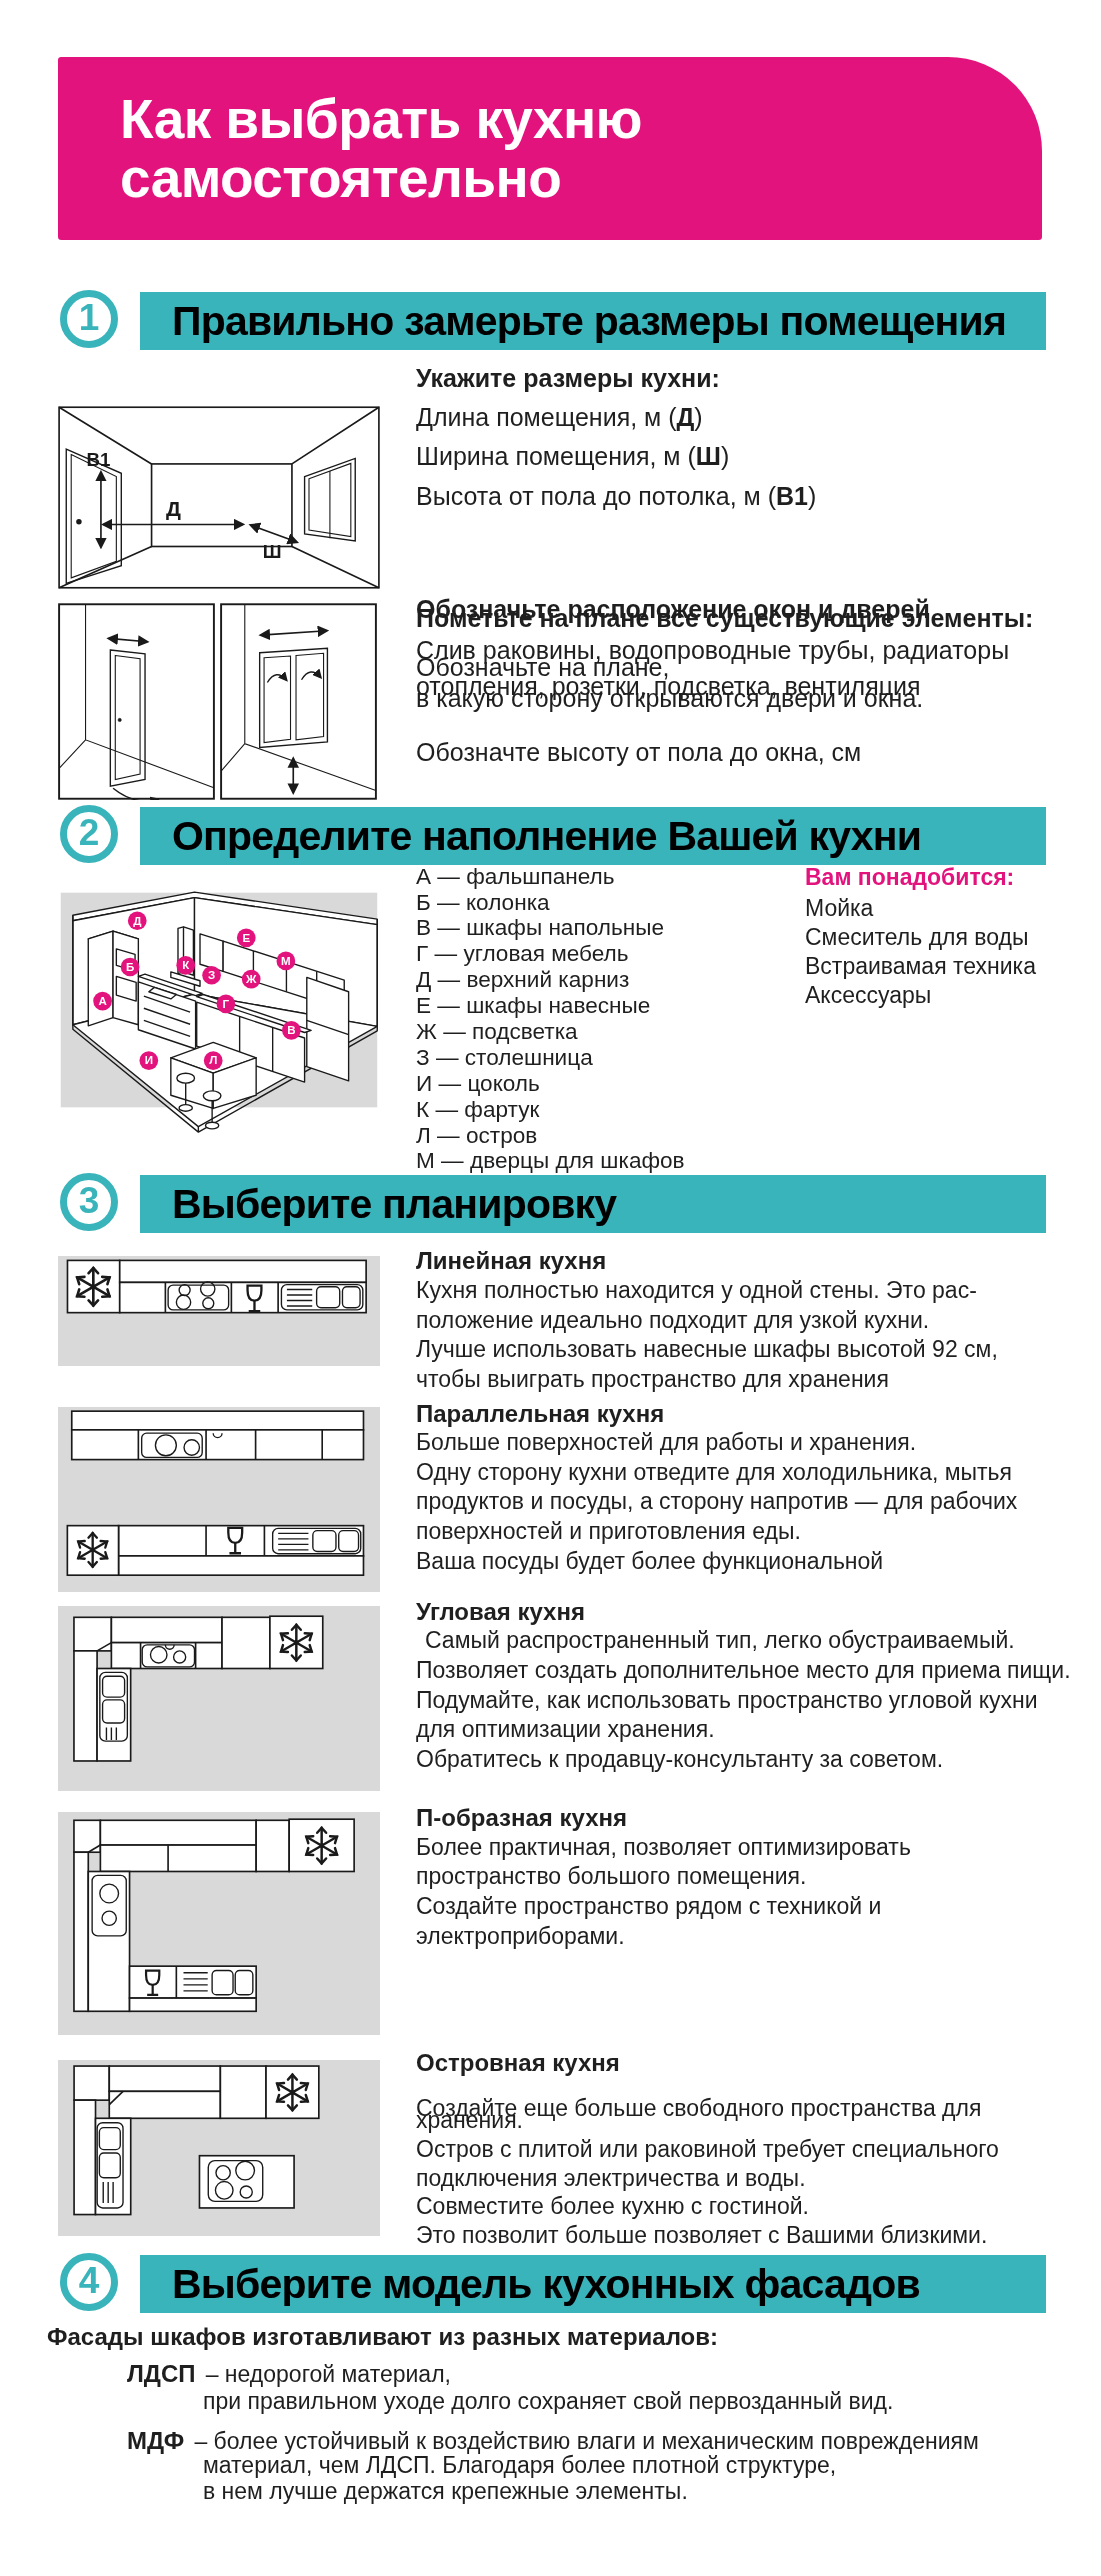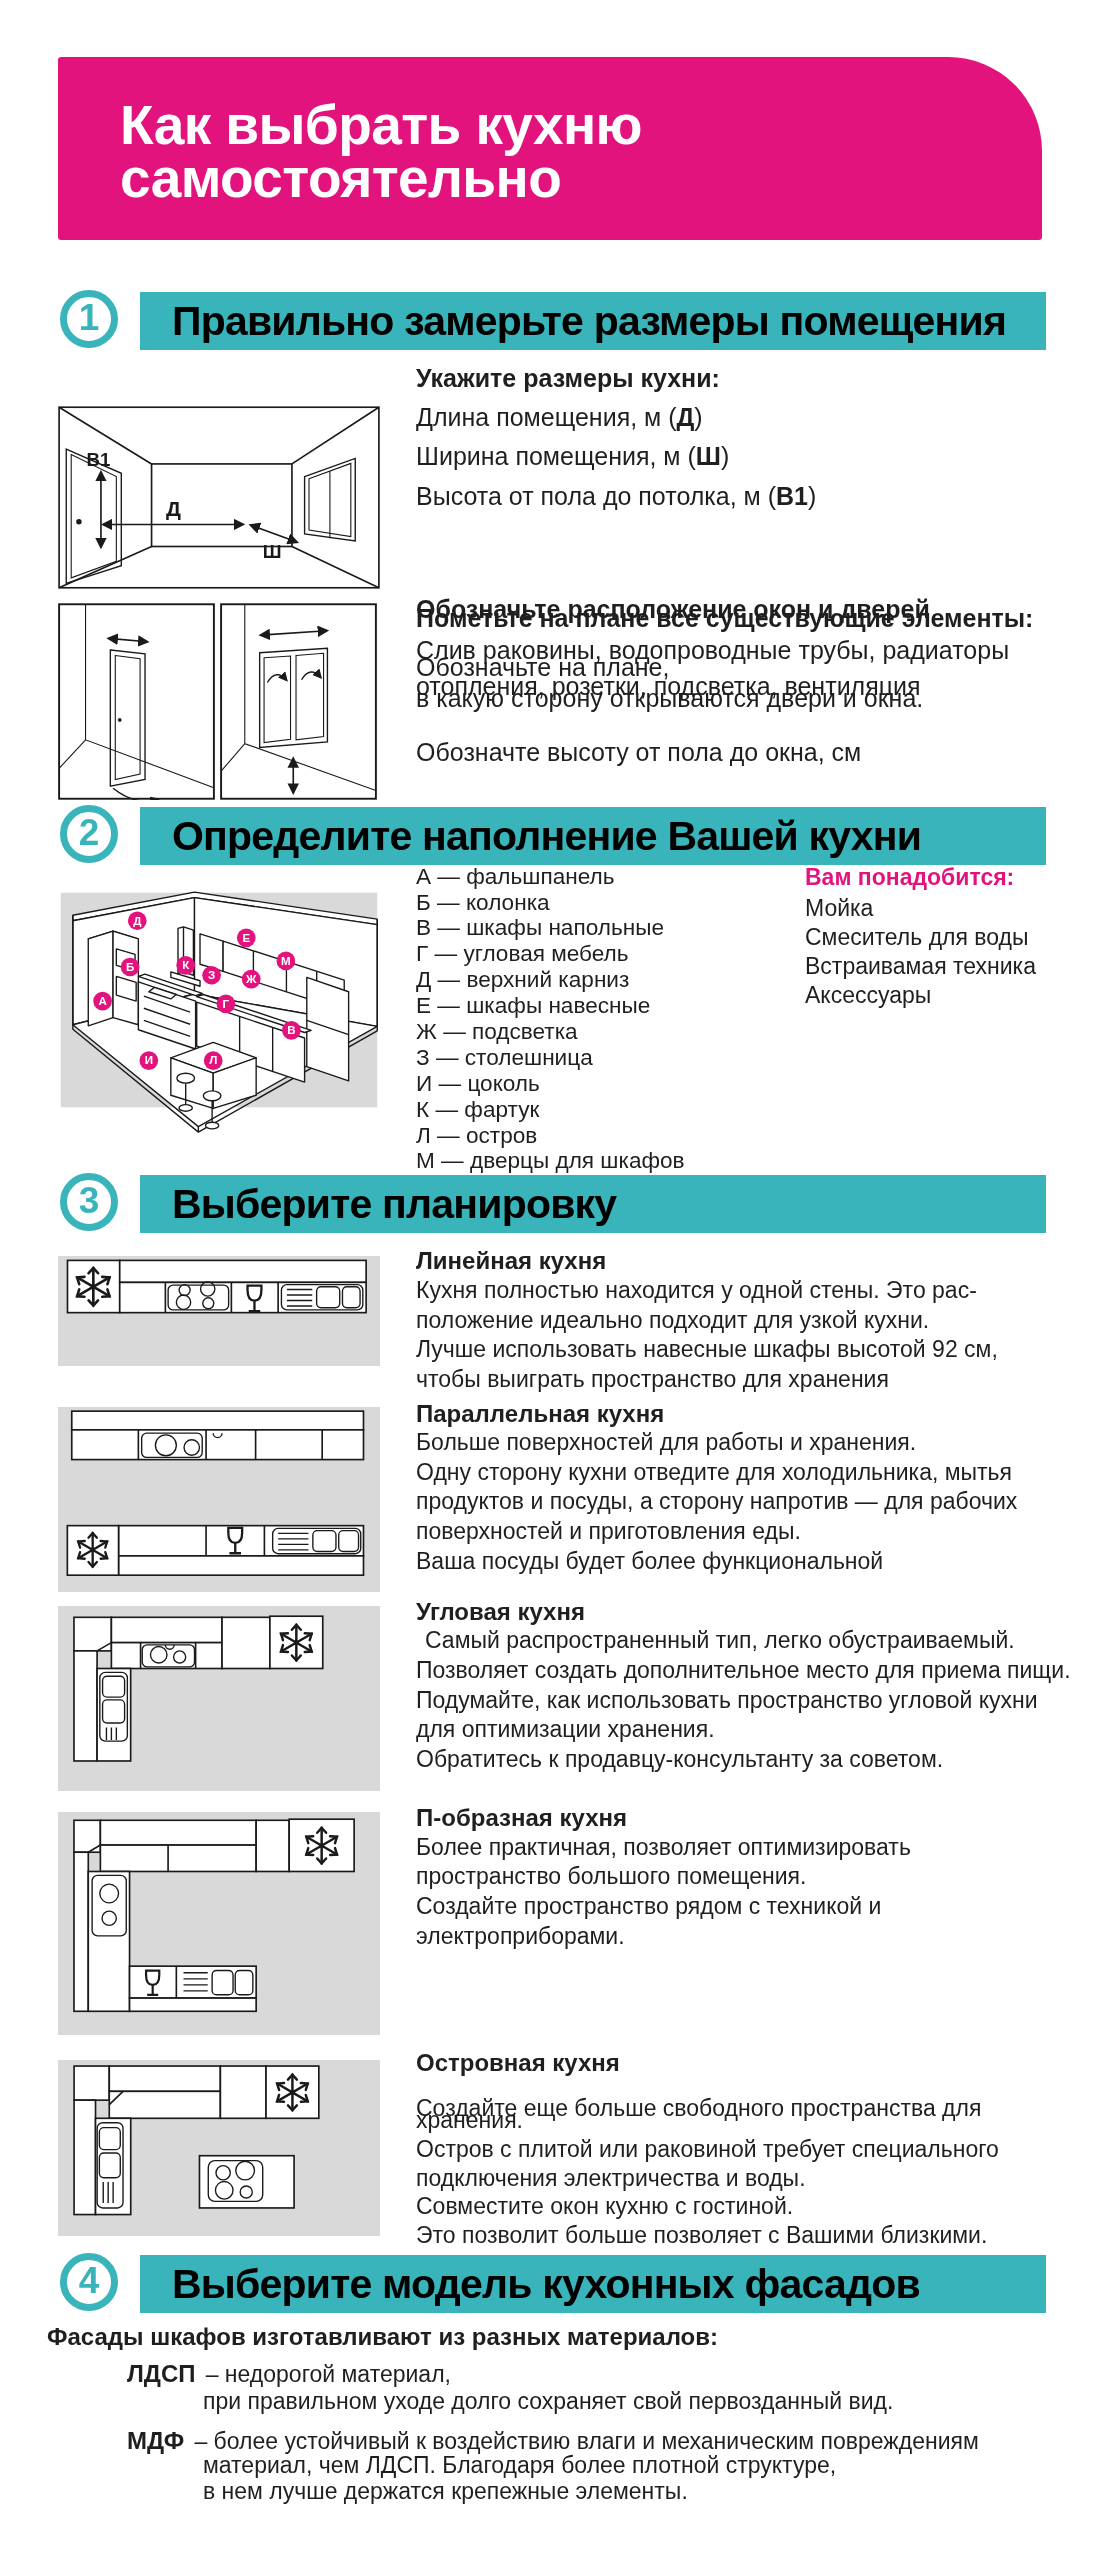--- a/index.html
+++ b/index.html
@@ -38,21 +38,21 @@
     <g id="glass" stroke="#1a1a1a" stroke-width="4" fill="none">
       <path d="M-12,-22 H12 V-14 C12,-2 7,4 0,4 C-7,4 -12,-2 -12,-14 Z"></path>
       <path d="M0,4 V20 M-10,22 H10"></path>
     </g>
   </defs>
 </svg>
 
 <div class="page">
 
   <div class="abs header" style="left:58px;top:57px;width:984px;height:183px;">
-    <div class="abs h1line" style="left:62px;top:37px;">Как выбрать кухню</div>
+    <div class="abs h1line" style="left:62px;top:31px;">Как выбрать кухню</div>
     <div class="abs h1line" style="left:62px;top:90px;">самостоятельно</div>
   </div>
 
   <div class="abs numc" style="left:60px;top:290px;">
     <span>1</span>
   </div>
   <div class="abs bar" style="left:140px;top:292px;width:906px;height:58px;">
     <div class="bartitle">Правильно замерьте размеры помещения</div>
   </div>
 
@@ -434,21 +434,21 @@
           <circle cx="342" cy="240" r="11"></circle>
       </g>
       <use href="#sf" transform="translate(426,59) scale(0.9)"></use>
     </svg>
   </div>
   <div class="abs t b" style="left:416px;top:2050px;font-size:24px;">Островная кухня</div>
   <div class="abs t42" style="left:416px;top:2080px;margin-top:16px;">Создайте еще больше свободного пространства для</div>
   <div class="abs t42" style="left:416px;top:2108px;">хранения.</div>
   <div class="abs t42" style="left:416px;top:2137px;">Остров с плитой или раковиной требует специального</div>
   <div class="abs t42" style="left:416px;top:2166px;">подключения электричества и воды.</div>
-  <div class="abs t42" style="left:416px;top:2194px;">Совместите окон кухню с гостиной.</div>
+  <div class="abs t42" style="left:416px;top:2194px;">Совместите более кухню с гостиной.</div>
   <div class="abs t42" style="left:416px;top:2223px;">Это позволит больше позволяет с Вашими близкими.</div>
 
   <div class="abs numc" style="left:60px;top:2253px;">
     <span>4</span>
   </div>
   <div class="abs t b" style="left:47px;top:2324px;font-size:24px;">Фасады шкафов изготавливают из разных материалов:</div>
 
   <div class="abs bar" style="left:140px;top:2255px;width:906px;height:58px;">
     <div class="bartitle">Выберите модель кухонных фасадов</div>
   </div>

